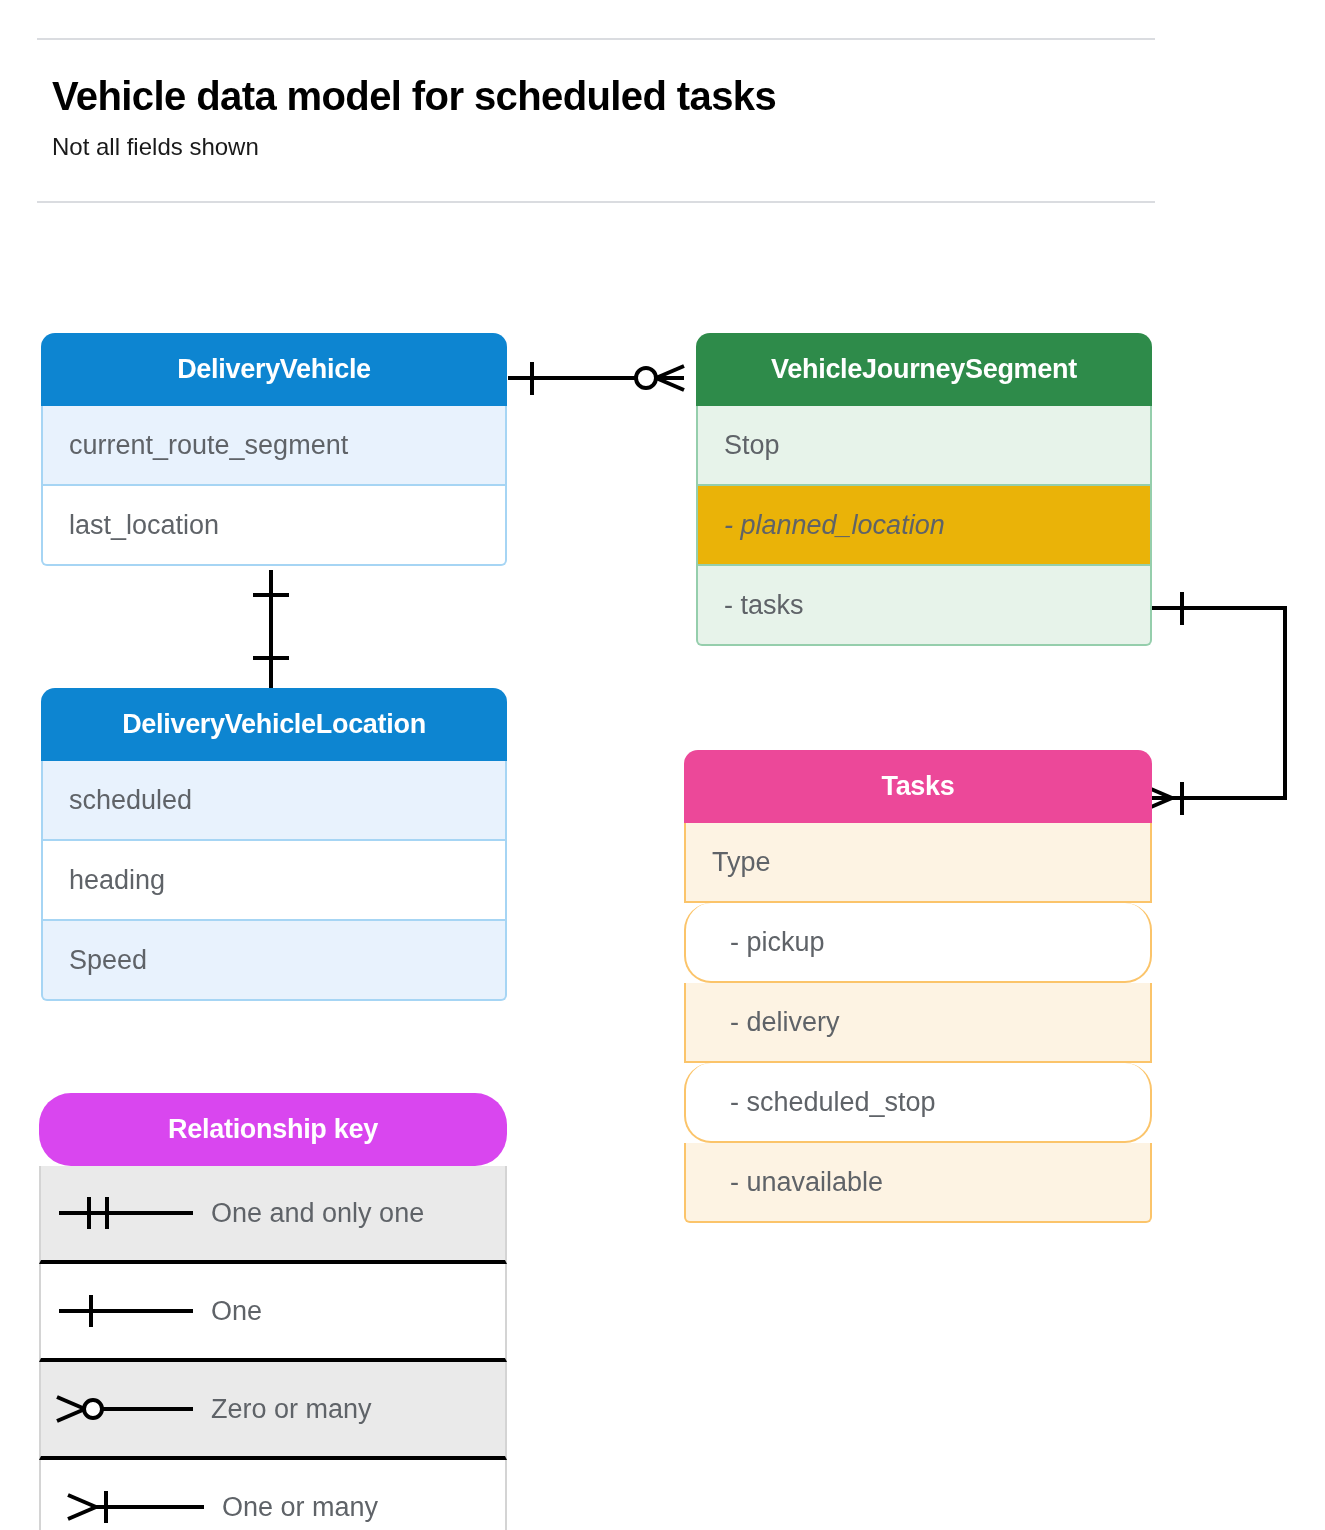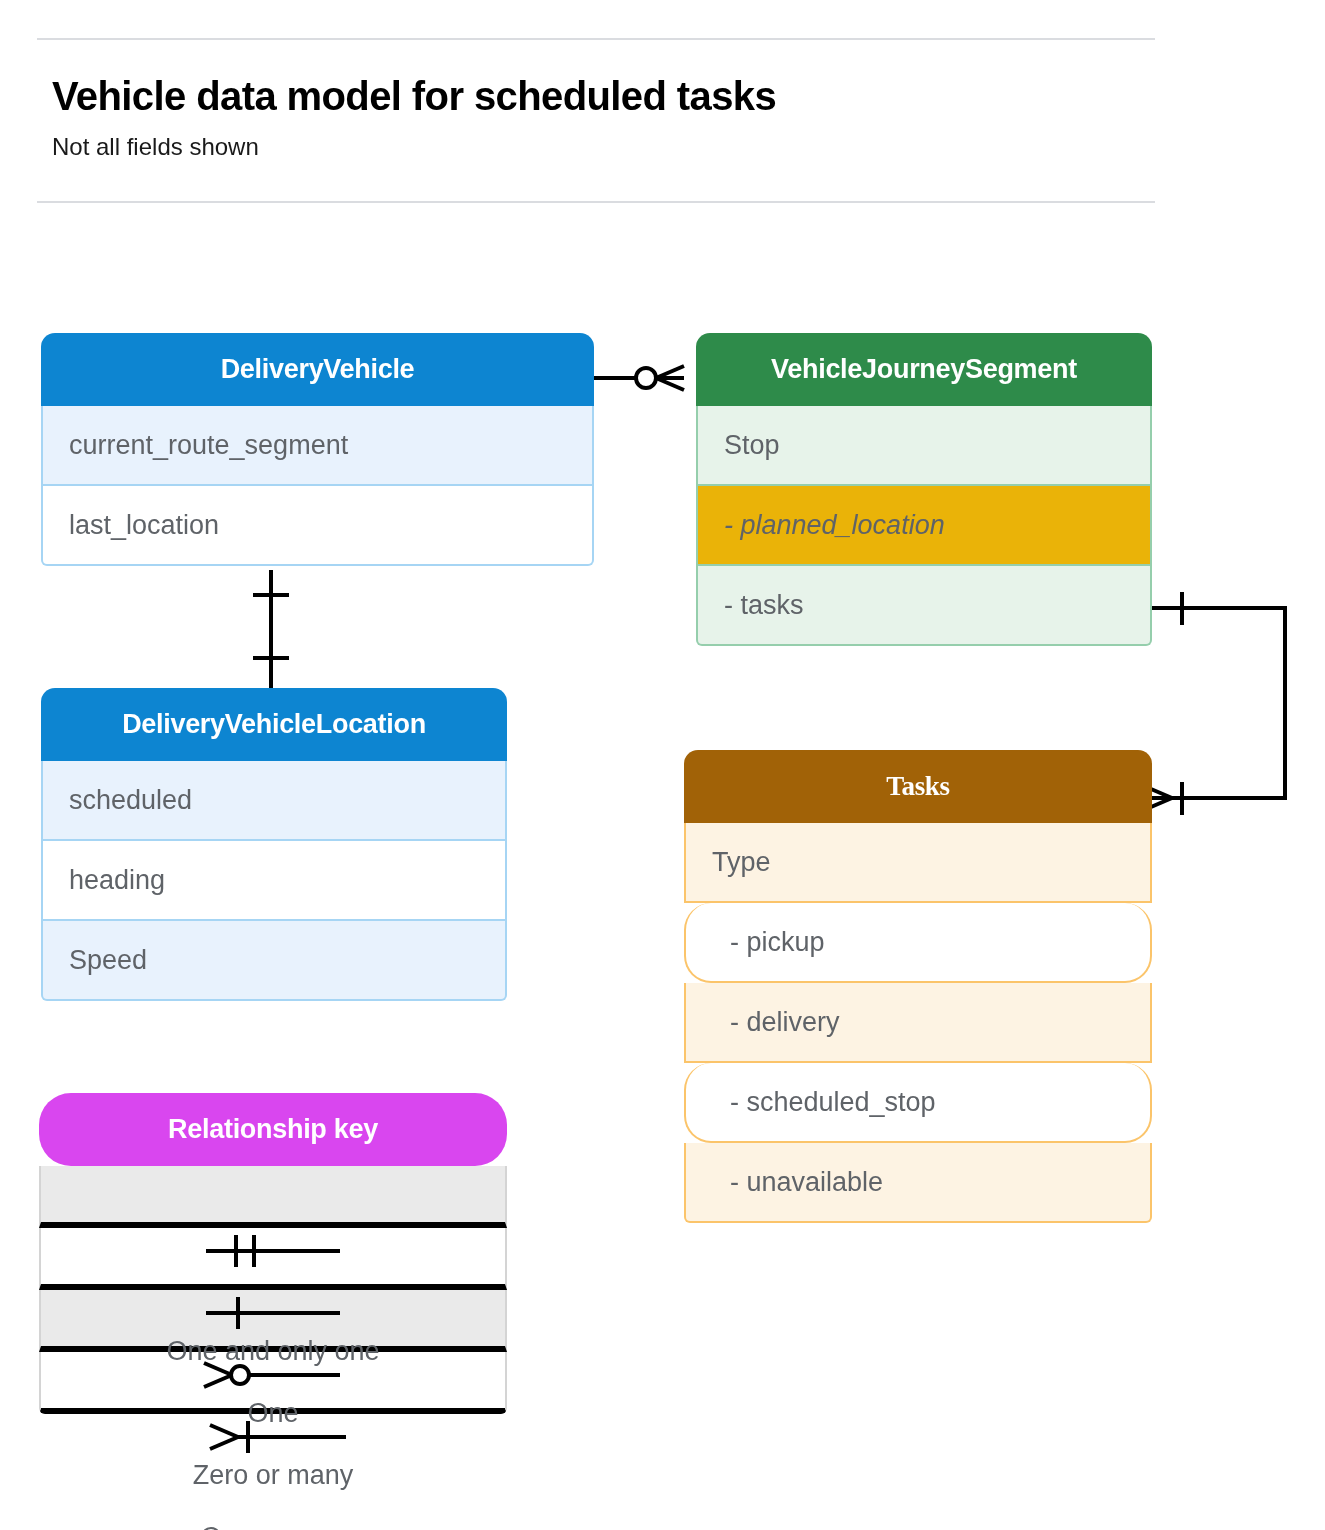--- a/index.html
+++ b/index.html
@@ -83,44 +83,43 @@
   .t-blue .entity-row.alt  { background: #e8f2fd; }
   .t-blue .entity-row.plain{ background: #ffffff; }
 
   
   .t-green .entity-header { background: #2e8b4a; }
   .t-green .entity-row    { border-color: #95ceac; }
   .t-green .entity-row.alt  { background: #e7f3ea; }
   .t-green .entity-row.plain{ background: #eab308; font-style: italic; }
 
   
-  .t-orange .entity-header { background: #a16207; font-family: Liberation Serif, serif; }
+  .t-orange .entity-header { background: #ec4899; }
   .t-orange .entity-row    { border-color: #fbc濃; border-color: #fbc46a; }
   .t-orange .entity-row.alt  { background: #fdf3e3; }
   .t-orange .entity-row.plain{ background: #ffffff; border-radius: 27px; }
 
   
   .t-gray .entity-header { background: #d946ef; border-radius: 32px; }
 
   
-  #delivery-vehicle       { left: 41px;  top: 333px;  width: 553px; }
+  #delivery-vehicle       { left: 41px;  top: 333px;  width: 466px; }
   #delivery-vehicle-loc   { left: 41px;  top: 688px;  width: 466px; }
   #journey-segment        { left: 684px; top: 333px;  width: 468px; padding-left: 12px; }
   #tasks-entity           { left: 684px; top: 750px;  width: 468px; }
   #relationship-key       { left: 39px;  top: 1093px; width: 468px; }
 
   
   .legend-row {
-    height: 62px;
+    height: 98px;
     display: flex;
     align-items: center;
     border-left: 2px solid #d4d4d4;
     border-right: 2px solid #d4d4d4;
-    border-bottom: 6px solid #000000;
-    flex-direction: column;
+    border-bottom: 4px solid #000000;
   }
   .legend-row.alt   { background: #eaeaea; }
   .legend-row.plain { background: #ffffff; }
   .legend-row.last  { border-radius: 0 0 6px 6px; padding-left: 11px; }
   .legend-sym {
     width: 170px;
     flex: 0 0 170px;
     display: flex;
     align-items: center;
     justify-content: center;

